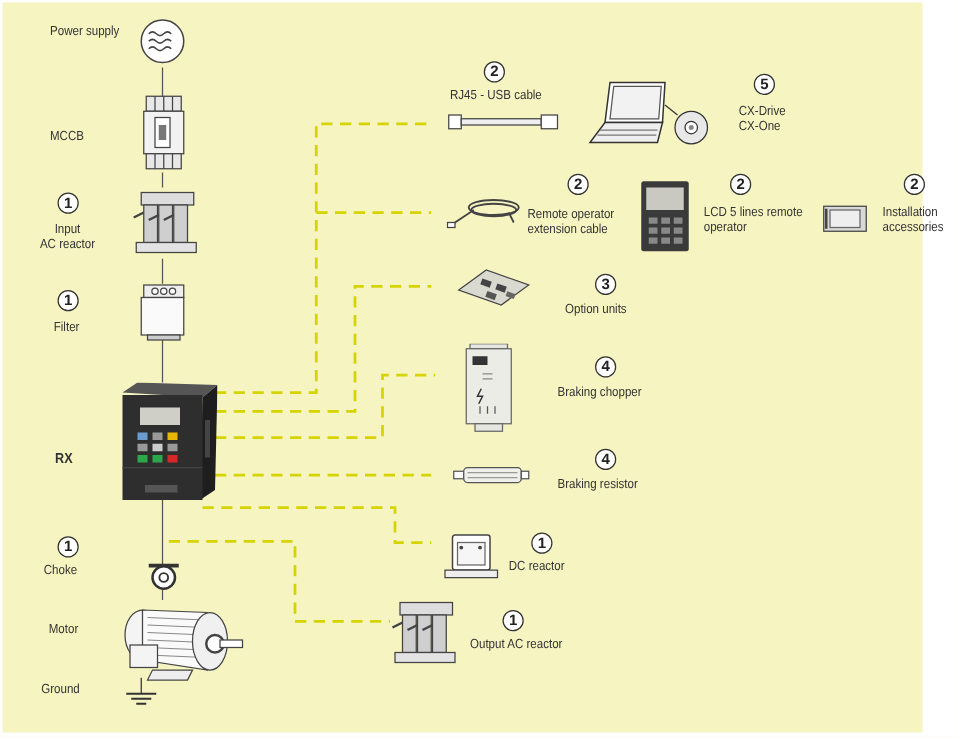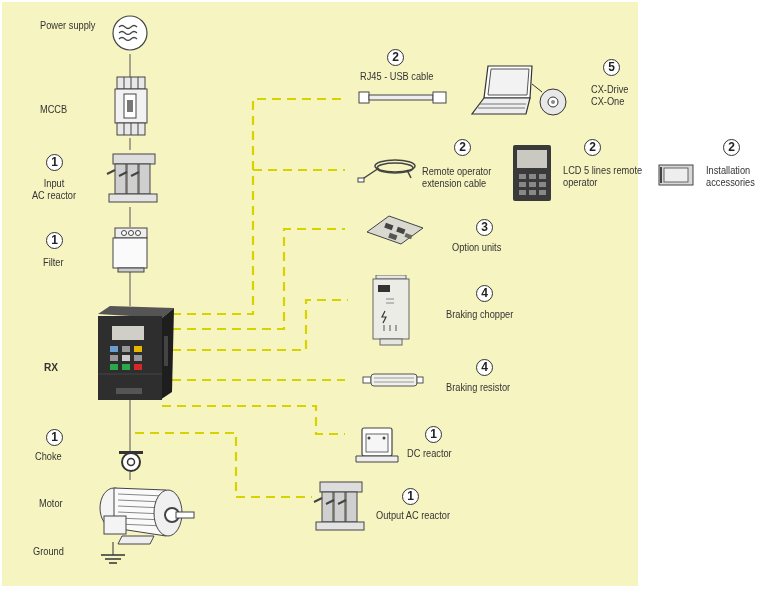--- a/index.html
+++ b/index.html
@@ -1,17 +1,17 @@
 <!DOCTYPE html>
 <html><head>
 <meta charset="utf-8">
 <style>
   html,body{margin:0;padding:0;background:#ffffff;}
   body{width:767px;height:590px;position:relative;overflow:hidden;font-family:"Liberation Sans",sans-serif;}
-  #canvas{position:absolute;left:2px;top:2px;width:636px;height:584px;background:#f6f4c1;}
+  #canvas{position:absolute;left:2px;top:2px;width:736px;height:584px;background:#f6f4c1;}
   .lbl{position:absolute;font-family:"Liberation Sans",sans-serif;font-size:10.5px;color:#333;line-height:12px;white-space:nowrap;transform:scaleX(0.88);transform-origin:left top;}
   .lbl.c{text-align:center;transform-origin:center top;}
   .lbl.bold{font-weight:bold;font-size:11.5px;}
   .badge{position:absolute;width:17px;height:17px;border:1.6px solid #333;border-radius:50%;background:#fff;box-sizing:border-box;font-weight:bold;font-size:12px;line-height:14px;text-align:center;color:#222;font-family:"Liberation Sans",sans-serif;}
   svg{position:absolute;left:0;top:0;}
   .dash{fill:none;stroke:#d6d400;stroke-width:2.2;stroke-dasharray:9 6;}
   .wire{fill:none;stroke:#555;stroke-width:1;}
   .comp{position:absolute;}
 </style>
 </head>

